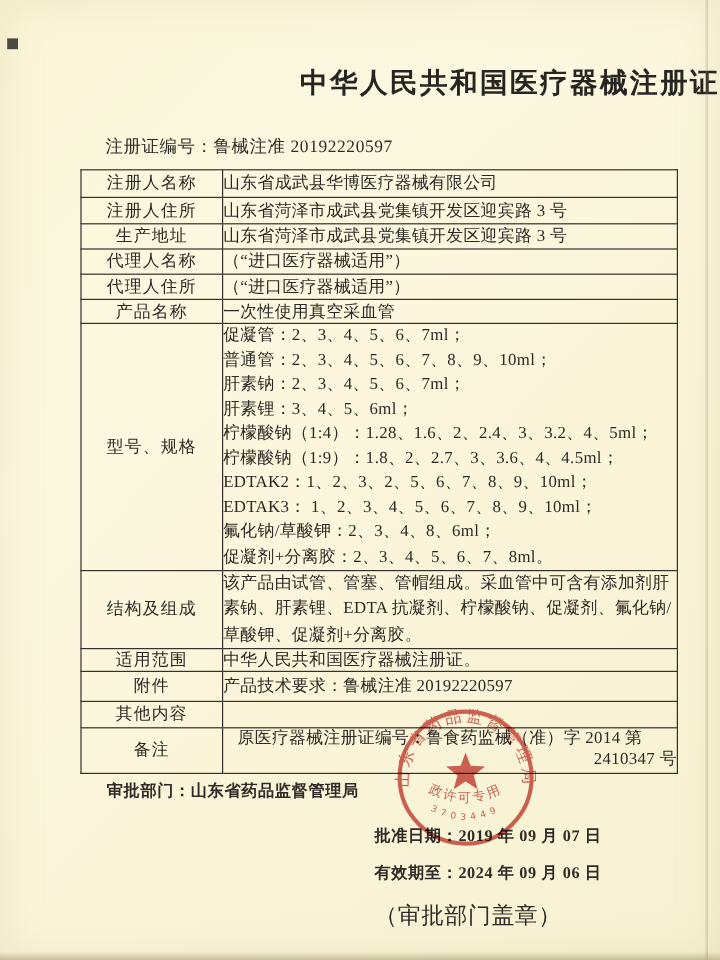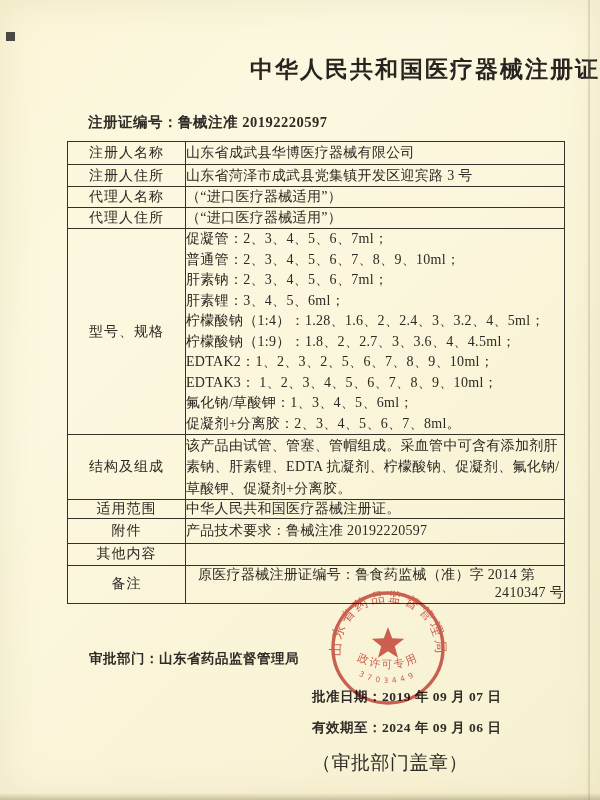--- a/index.html
+++ b/index.html
@@ -16,21 +16,21 @@
   }
   .edge-right{position:absolute;top:0;right:10px;width:3px;height:100%;
     background:linear-gradient(to right,rgba(150,135,90,0.0),rgba(150,135,90,0.35));}
   .edge-bottom{position:absolute;left:0;bottom:0;width:100%;height:7px;
     background:linear-gradient(to bottom,rgba(150,135,90,0.0),rgba(140,125,80,0.4));}
   .artifact{position:absolute;left:6px;top:32px;width:9px;height:9px;background:#4a4944;}
   .title{
     position:absolute;top:54px;left:0;width:100%;margin:0;
     text-align:right;font-size:23px;font-weight:bold;letter-spacing:2px;color:#282420;
   }
-  .cert-no{position:absolute;left:88px;top:113px;font-size:14.5px;font-weight:bold;letter-spacing:0.5px;}
+  .cert-no{position:absolute;left:88px;top:113px;font-size:14.5px;font-weight:normal;letter-spacing:0.5px;}
   table.cert{
     position:absolute;left:67px;top:141px;width:498px;
     border-collapse:collapse;table-layout:fixed;
     font-size:14px;color:#2c2823;
   }
   table.cert td{border:1px solid #35302a;padding:0 0;vertical-align:middle;}
   table.cert{border:1.5px solid #35302a;}
   td.lbl{width:117px;text-align:center;letter-spacing:1px;}
   td.val{padding-left:9px;padding-right:6px;letter-spacing:0.3px;}
   tr.r1{height:23px;}  tr.r2{height:22px;}  tr.r3{height:21px;}
@@ -62,40 +62,48 @@
   <table class="cert">
     <tbody>
         <tr class="r1">
       <td class="lbl">注册人名称</td>
       <td class="val">山东省成武县华博医疗器械有限公司</td>
     </tr>
     <tr class="r2">
       <td class="lbl">注册人住所</td>
       <td class="val">山东省菏泽市成武县党集镇开发区迎宾路 3 号</td>
     </tr>
+    <tr class="r3">
+      <td class="lbl">生产地址</td>
+      <td class="val">山东省菏泽市成武县党集镇开发区迎宾路 3 号</td>
+    </tr>
     <tr class="r4">
       <td class="lbl">代理人名称</td>
       <td class="val">（“进口医疗器械适用”）</td>
     </tr>
     <tr class="r5">
       <td class="lbl">代理人住所</td>
       <td class="val">（“进口医疗器械适用”）</td>
+    </tr>
+    <tr class="r6">
+      <td class="lbl">产品名称</td>
+      <td class="val">一次性使用真空采血管</td>
     </tr>
     <tr class="r7">
       <td class="lbl">型号、规格</td>
       <td class="val">
         <div class="spec-line">促凝管：2、3、4、5、6、7ml；</div>
         <div class="spec-line">普通管：2、3、4、5、6、7、8、9、10ml；</div>
         <div class="spec-line">肝素钠：2、3、4、5、6、7ml；</div>
         <div class="spec-line">肝素锂：3、4、5、6ml；</div>
         <div class="spec-line">柠檬酸钠（1:4）：1.28、1.6、2、2.4、3、3.2、4、5ml；</div>
         <div class="spec-line">柠檬酸钠（1:9）：1.8、2、2.7、3、3.6、4、4.5ml；</div>
         <div class="spec-line">EDTAK2：1、2、3、2、5、6、7、8、9、10ml；</div>
         <div class="spec-line">EDTAK3： 1、2、3、4、5、6、7、8、9、10ml；</div>
-        <div class="spec-line">氟化钠/草酸钾：1、3、4、5、6ml；</div>
+        <div class="spec-line">氟化钠/草酸钾：2、3、4、8、6ml；</div>
         <div class="spec-line">促凝剂+分离胶：2、3、4、5、6、7、8ml。</div>
       </td>
     </tr>
     <tr class="r8">
       <td class="lbl">结构及组成</td>
       <td class="val struct">该产品由试管、管塞、管帽组成。采血管中可含有添加剂肝素钠、肝素锂、EDTA 抗凝剂、柠檬酸钠、促凝剂、氟化钠/草酸钾、促凝剂+分离胶。</td>
     </tr>
     <tr class="r9">
       <td class="lbl">适用范围</td>
       <td class="val">中华人民共和国医疗器械注册证。</td>

